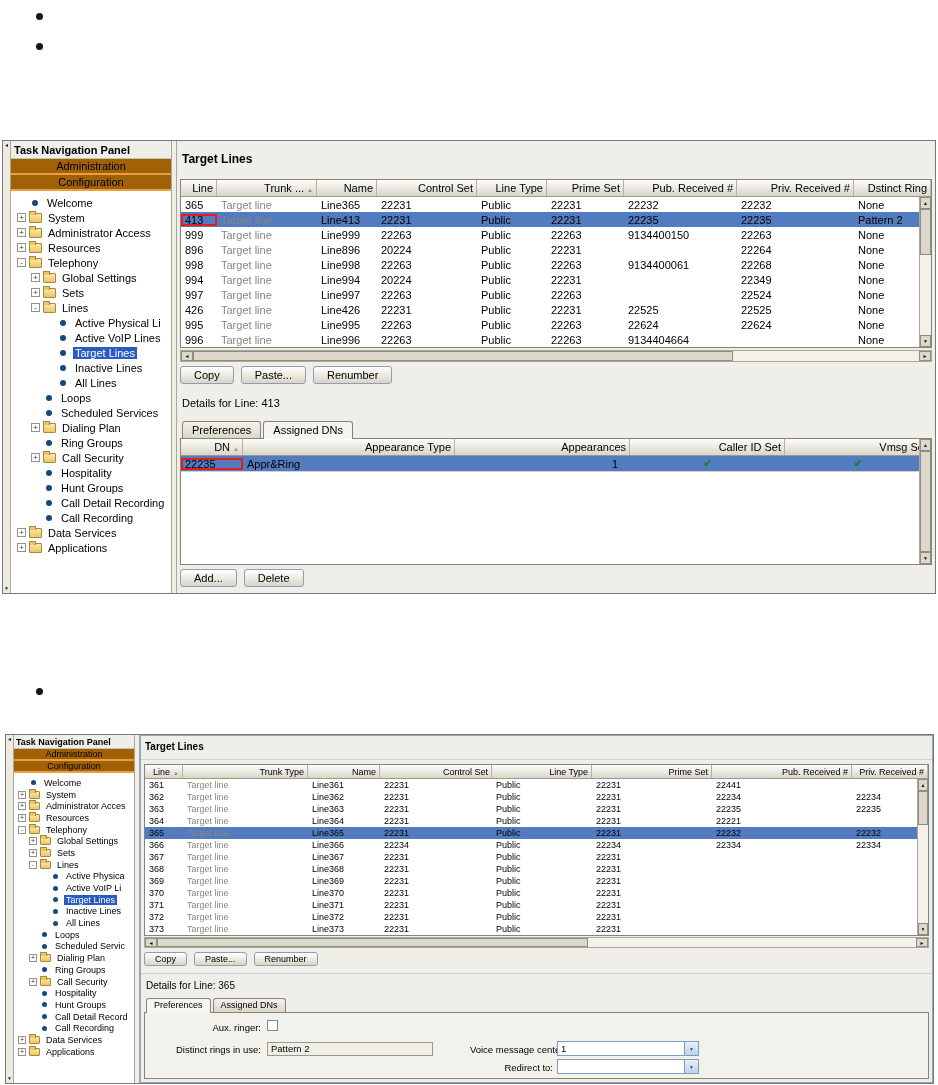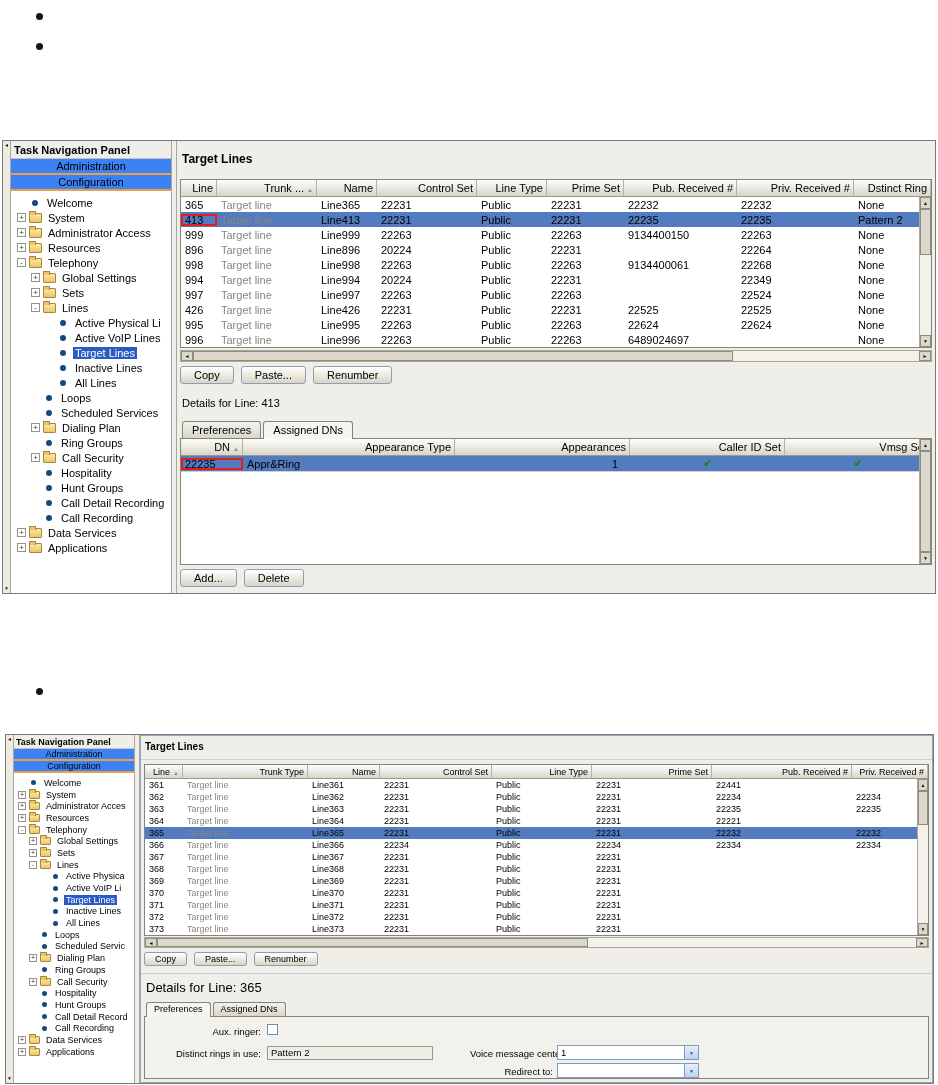--- a/index.html
+++ b/index.html
@@ -16,21 +16,21 @@
   .side-strip { width:8px; background:#EDEBE1; border-right:1px solid #a9a69c; display:flex; flex-direction:column; justify-content:space-between; align-items:center; padding:1px 0; flex:none; }
   .strip-arrow { font-size:5px; line-height:7px; color:#222; }
 
   
   .sidebar { display:flex; flex-direction:column; background:#fff; flex:none; overflow:hidden; }
   .w1 .sidebar { width:160px; }
   .w2 .sidebar { width:120px; }
   .side-title { background:#EFEEE8; font-weight:bold; border-bottom:1px solid #c6c3b5; white-space:nowrap; overflow:hidden; }
   .w1 .side-title { font-size:11px; padding:3px 2px 2px 3px; }
   .w2 .side-title { font-size:9px;  padding:2px 1px 1px 2px; }
-  .nav-btn { background:#3b82f6; text-align:center; border-bottom:2px solid #EC9F3E; }
+  .nav-btn { background:#a16207; text-align:center; border-bottom:2px solid #EC9F3E; }
   .w1 .nav-btn { font-size:11px; padding:1px 0; }
   .w2 .nav-btn { font-size:9px;  padding:0; }
 
   
   .tree { flex:1; background:#fff; overflow:hidden; padding-top:4px; }
   .tree-item { display:flex; align-items:center; white-space:nowrap; }
   .w1 .tree-item { height:15px;   font-size:11px; padding-left:6px; }
   .w2 .tree-item { height:11.7px; font-size:9px;  padding-left:4px; }
   .w1 .tree-item[data-ind="1"] { padding-left:20px; }
   .w1 .tree-item[data-ind="2"] { padding-left:34px; }
@@ -127,21 +127,21 @@
 
   
   .btn-row { display:flex; gap:7px; padding:4px 3px; flex:none; }
   .btn { font-family:inherit; background:linear-gradient(#FFFFFF,#E9E6DA 60%,#D8D4C6); border:1px solid #8E9DB5; border-radius:3px; }
   .w1 .btn { font-size:11px; padding:2px 13px; }
   .w2 .btn { font-size:9px; padding:1px 10px; }
 
   
   .details-title { flex:none; }
   .w1 .details-title { font-size:11px; padding:9px 4px 12px 5px; }
-  .w2 .details-title { font-size:13px; padding:6px 4px 7px 5px; border-top:1px solid #C3CFE2; margin-top:3px; }
+  .w2 .details-title { font-size:10px; padding:6px 4px 7px 5px; border-top:1px solid #C3CFE2; margin-top:3px; }
   .tabs { display:flex; padding-left:5px; position:relative; z-index:2; flex:none; }
   .tab { border:1px solid #84847a; border-bottom:none; border-radius:3px 3px 0 0; background:linear-gradient(#F3F2EC,#D9D6C9); margin-right:2px; }
   .w1 .tab { font-size:11px; padding:2px 9px; }
   .w2 .tab { font-size:9px; padding:1px 7px; }
   .tab[data-active="true"] { background:#F6F5F0; padding-bottom:3px; margin-bottom:-1px; }
   .tab-panel { border:1px solid #84847a; margin:0 3px; position:relative; flex:1; overflow:hidden; min-height:0; }
   .w1 .tab-panel { background:#fff; }
   .w2 .tab-panel { background:#F2F1EB; margin-bottom:3px; }
 
   
@@ -484,21 +484,21 @@
             <span class="gr-cell">None</span>
           </div>
 
           <div class="grid-row">
             <span class="gr-cell">996</span>
             <span class="gr-cell">Target line</span>
             <span class="gr-cell">Line996</span>
             <span class="gr-cell">22263</span>
             <span class="gr-cell">Public</span>
             <span class="gr-cell">22263</span>
-            <span class="gr-cell">6489024697</span>
+            <span class="gr-cell">9134404664</span>
             <span class="gr-cell"></span>
             <span class="gr-cell">None</span>
           </div>
         </div>
       <div class="vscroll">
         <span class="sb-btn">▲</span>
         <div class="sb-thumb"></div>
         <div class="sb-fill"></div>
         <span class="sb-btn">▼</span>
       </div>

